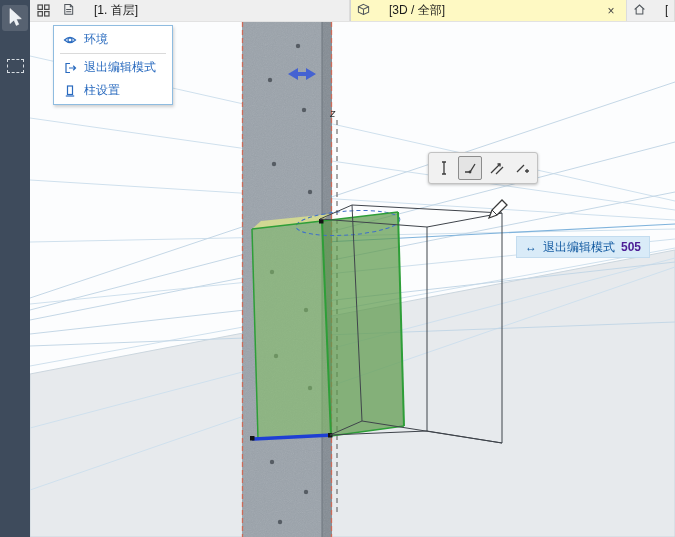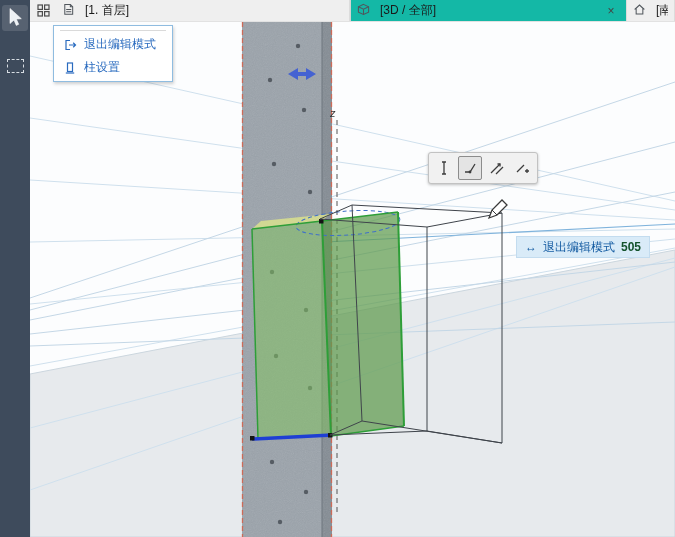--- a/index.html
+++ b/index.html
@@ -10,24 +10,24 @@
   .sidebar{position:absolute;left:0;top:0;width:30px;height:537px;background:#3E4B5C;
            display:flex;flex-direction:column;align-items:center;padding-top:5px;box-sizing:border-box;gap:22px;z-index:3;}
   .side-tool{width:26px;height:26px;border:none;background:transparent;display:flex;align-items:center;justify-content:center;padding:0;}
   .side-tool.active{background:rgba(255,255,255,0.13);border-radius:3px;}
   .marquee-box{display:block;width:15px;height:12px;border:1px dashed #D7DDE3;}
 
   
   .tabbar{position:absolute;left:30px;top:0;width:645px;height:22px;background:#EFEFEF;
           display:flex;align-items:stretch;box-sizing:border-box;border-bottom:1px solid #E2E2E2;z-index:3;}
   .quickview{width:26px;display:flex;align-items:center;justify-content:center;}
-  .tab{display:flex;align-items:center;gap:10px;padding:0 6px;font-size:12px;color:#1a1a1a;
+  .tab{display:flex;align-items:center;gap:19px;padding:0 6px;font-size:12px;color:#1a1a1a;
        border-right:1px solid #DCDCDC;box-sizing:border-box;white-space:nowrap;}
   .tab-first{width:294px;}
-  .tab-active{width:277px;background:#14b8a6;border-left:1px solid #D4D4D4;}
+  .tab-active{width:277px;background:#fef9c3;border-left:1px solid #D4D4D4;}
   .tab-last{flex:1;overflow:hidden;}
   .tab .close{margin-left:auto;width:18px;text-align:center;font-size:12px;color:#444;cursor:default;}
   .tablabel{overflow:hidden;text-overflow:clip;}
 
   
   .viewport{position:absolute;left:30px;top:22px;width:645px;height:515px;background:#FCFDFE;}
 
   
   .context-menu{position:absolute;left:53px;top:25px;width:118px;background:#FFFFFF;
                 border:1px solid #8FBCE0;box-shadow:1px 2px 3px rgba(0,0,0,0.18);padding:2px 0;z-index:6;}
@@ -39,21 +39,21 @@
                background:#F1F1F1;border:1px solid #C2C2C2;border-radius:3px;
                box-shadow:0 1px 3px rgba(0,0,0,0.25);z-index:5;}
   .pp-btn{width:24px;height:24px;display:flex;align-items:center;justify-content:center;
           border:1px solid transparent;border-radius:2px;background:transparent;padding:0;}
   .pp-btn.selected{background:#E4E4E4;border-color:#8C8C8C;}
 
   
   .tooltip{position:absolute;left:516px;top:236px;height:20px;display:flex;align-items:center;gap:6px;
            padding:0 8px;background:#D9EBF8;border:1px solid #C3DCEF;color:#155CA2;font-size:12px;
            white-space:nowrap;z-index:5;}
-  .tooltip .val{font-weight:bold;color:#14532d;}
+  .tooltip .val{font-weight:bold;color:#4c1d95;}
 </style>
 </head>
 <body>
 
 <div class="app">
 
   <aside class="sidebar">
     <button class="side-tool active">
       <span>
         <svg width="20" height="20" viewBox="0 0 20 20">
@@ -197,20 +197,29 @@
       </g>
 
       <g transform="translate(456,176)">
         <path d="M3 20 L6 12 L16 2 L21 7 L11 17 L3 20 Z" fill="#FFFFFF" stroke="#3A3A3A" stroke-width="1.3"></path>
         <line x1="6" y1="12" x2="11" y2="17" stroke="#3A3A3A" stroke-width="1"></line>
       </g>
     </svg>
   </main>
 
   <div class="context-menu">
+    <div class="menu-item">
+      <svg width="14" height="14" viewBox="0 0 14 14">
+        <g fill="none" stroke="#2A6BBF" stroke-width="1.2">
+          <path d="M1.5 7 Q7 2 12.5 7 Q7 12 1.5 7 Z"></path>
+            <circle cx="7" cy="7" r="2"></circle>
+        </g>
+      </svg>
+      <span>环境</span>
+    </div>
     <div class="menu-sep"></div>
     <div class="menu-item">
       <svg width="14" height="14" viewBox="0 0 14 14">
         <g fill="none" stroke="#2A6BBF" stroke-width="1.2">
           <path d="M7 2.5 H3 V11.5 H7"></path>
             <path d="M6 7 H12.5 M10.2 4.8 L12.5 7 L10.2 9.2"></path>
         </g>
       </svg>
       <span>退出编辑模式</span>
     </div>

